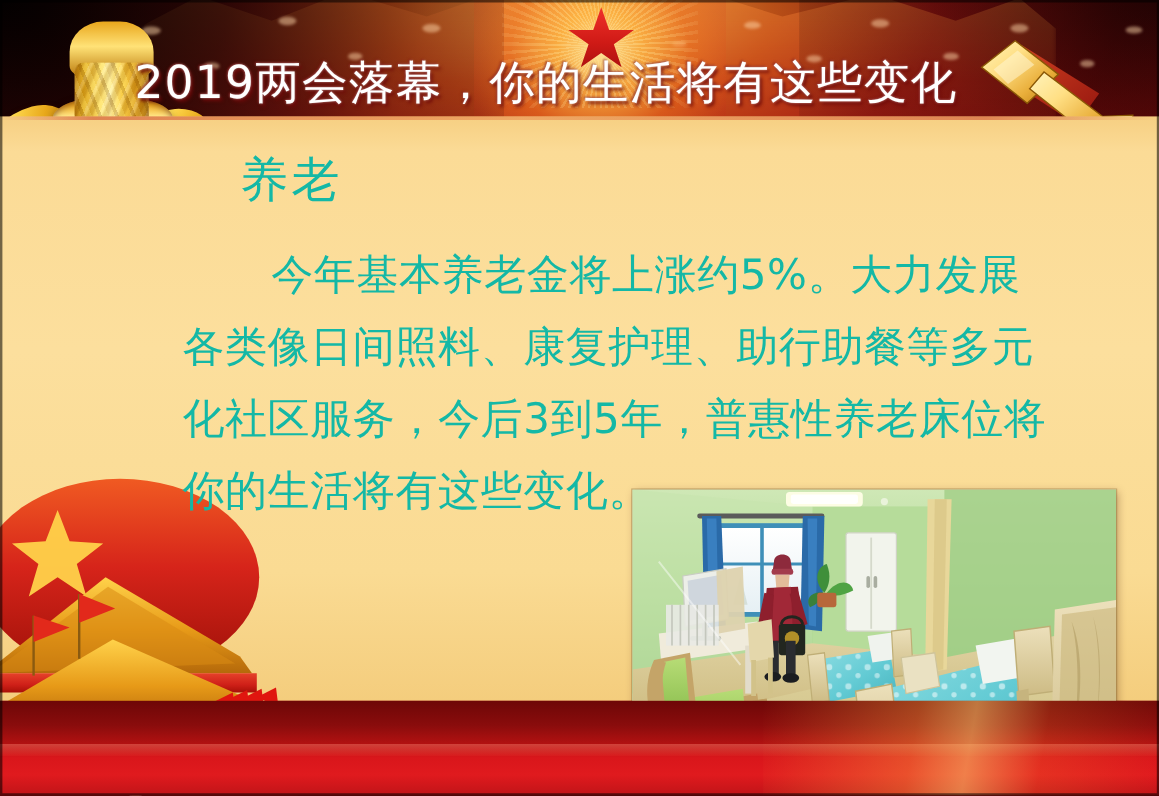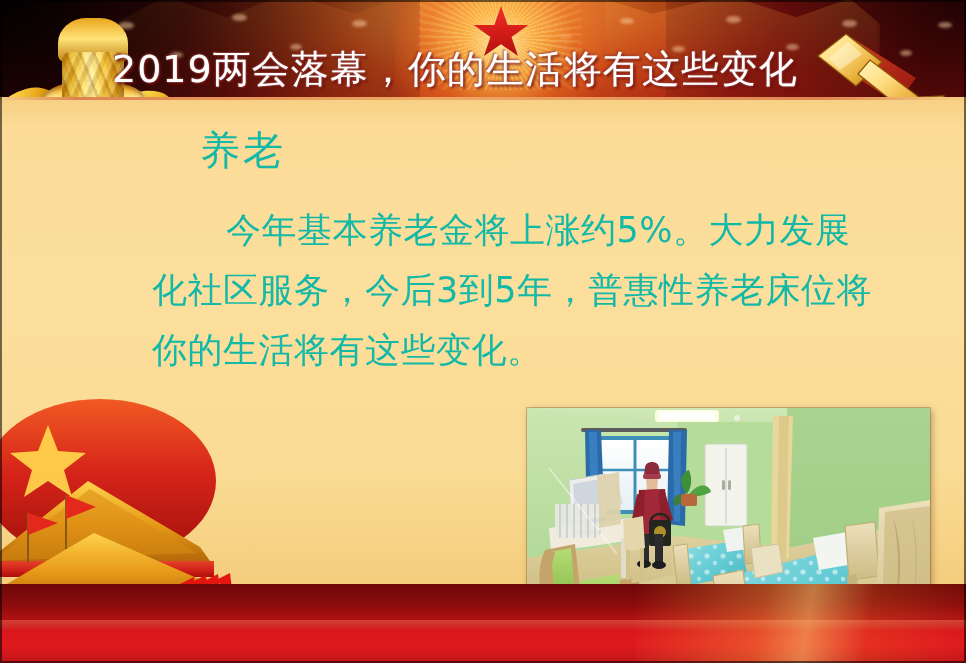--- a/index.html
+++ b/index.html
@@ -495,20 +495,21 @@
       </g>
       <path d="M46 150 l30 10 l-30 12 z" fill="#e2291b"></path>
       <path d="M84 132 l30 12 l-30 12 z" fill="#e2291b"></path>
     </svg>
   </div>
 
   <div class="heading">养老</div>
 
   <div class="body-text">
     <span class="line indent">今年基本养老金将上涨约5%。大力发展</span>
+    <span class="line">各类像日间照料、康复护理、助行助餐等多元</span>
     <span class="line">化社区服务，今后3到5年，普惠性养老床位将</span>
     <span class="line">你的生活将有这些变化。</span>
   </div>
 
   <div class="photo">
     <svg viewBox="0 0 403 252" xmlns="http://www.w3.org/2000/svg">
       <defs>
         <linearGradient id="wallGreen" x1="0" y1="0" x2="0" y2="1">
           <stop offset="0%" stop-color="#cfe8b6"></stop>
           <stop offset="60%" stop-color="#a9d48e"></stop>

